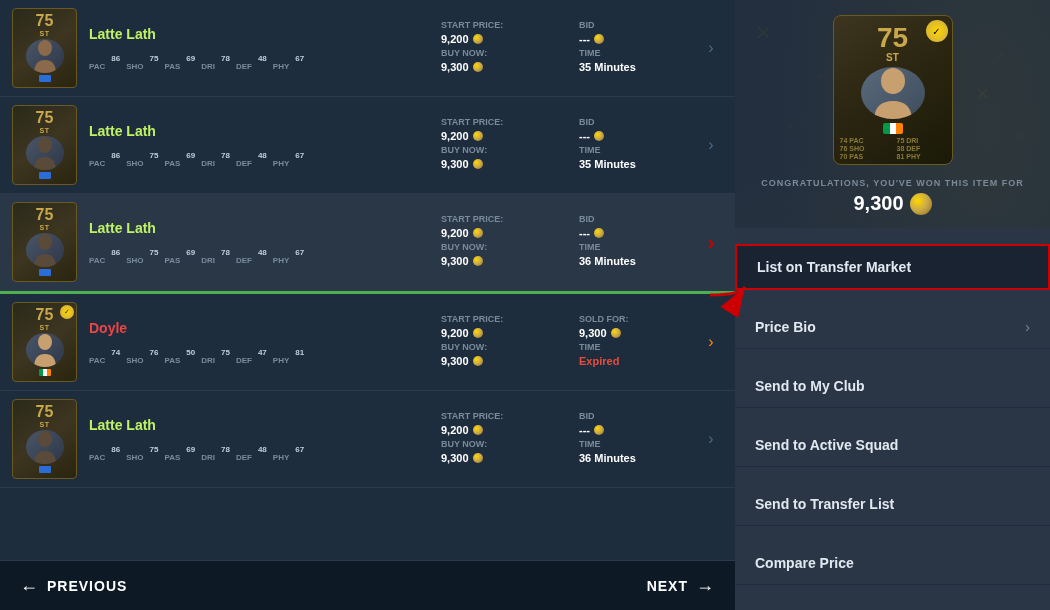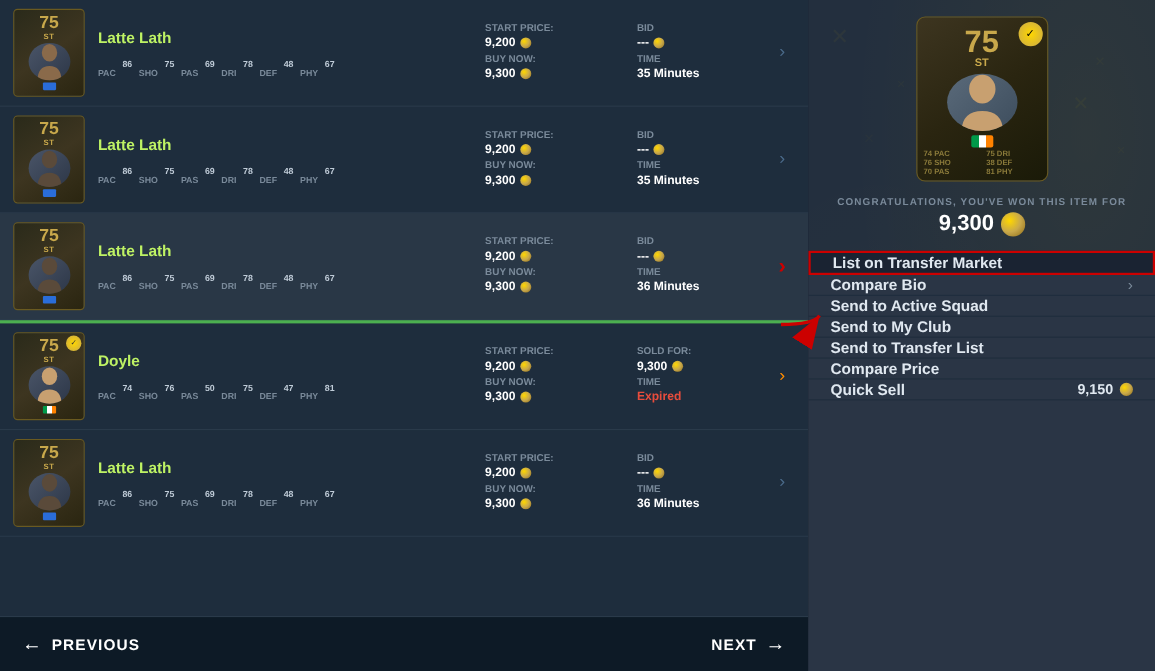--- a/index.html
+++ b/index.html
@@ -131,21 +131,21 @@
     }
 
     .player-name {
       font-size: 14px;
       font-weight: 700;
       color: #bef264;
       margin-bottom: 4px;
     }
 
     .player-name.orange {
-      color: #bef264;
+      color: #ef4444;
     }
 
     .stat-label {
       font-size: 8px;
       color: #7a8a9a;
       font-weight: 600;
       margin-top: 16px;
     }
 
     .stat-value {
@@ -424,26 +424,27 @@
     .context-menu {
       background: #2a3545;
       margin-top: 5px;
       flex: 1;
       position: relative;
       z-index: 2;
     }
 
     .menu-item {
       display: flex;
-      align-items: flex-start;
+      align-items: flex-end;
       justify-content: space-between;
-      padding: 1px 20px;
+      padding: 13px 20px;
       border-bottom: 1px solid #1e2d3d;
       cursor: pointer;
       transition: background 0.1s;
+      margin-top: 16px;
     }
 
     .menu-item.highlighted-item {
       background: #1a2332;
       border: 2px solid #cc0000;
     }
 
     .menu-item-label {
       font-size: 14px;
       font-weight: 600;
@@ -912,32 +913,32 @@
       </div>
     </div>
 
     <div class="context-menu">
 
       <div class="menu-item highlighted-item">
         <span class="menu-item-label">List on Transfer Market</span>
       </div>
 
       <div class="menu-item">
-        <span class="menu-item-label">Compare Bio</span>
+        <span class="menu-item-label">Price Bio</span>
         <div class="menu-item-right">
           <span class="menu-chevron">›</span>
         </div>
       </div>
 
       <div class="menu-item">
+        <span class="menu-item-label">Send to My Club</span>
+      </div>
+
+      <div class="menu-item">
         <span class="menu-item-label">Send to Active Squad</span>
-      </div>
-
-      <div class="menu-item">
-        <span class="menu-item-label">Send to My Club</span>
       </div>
 
       <div class="menu-item">
         <span class="menu-item-label">Send to Transfer List</span>
       </div>
 
       <div class="menu-item">
         <span class="menu-item-label">Compare Price</span>
       </div>
 

